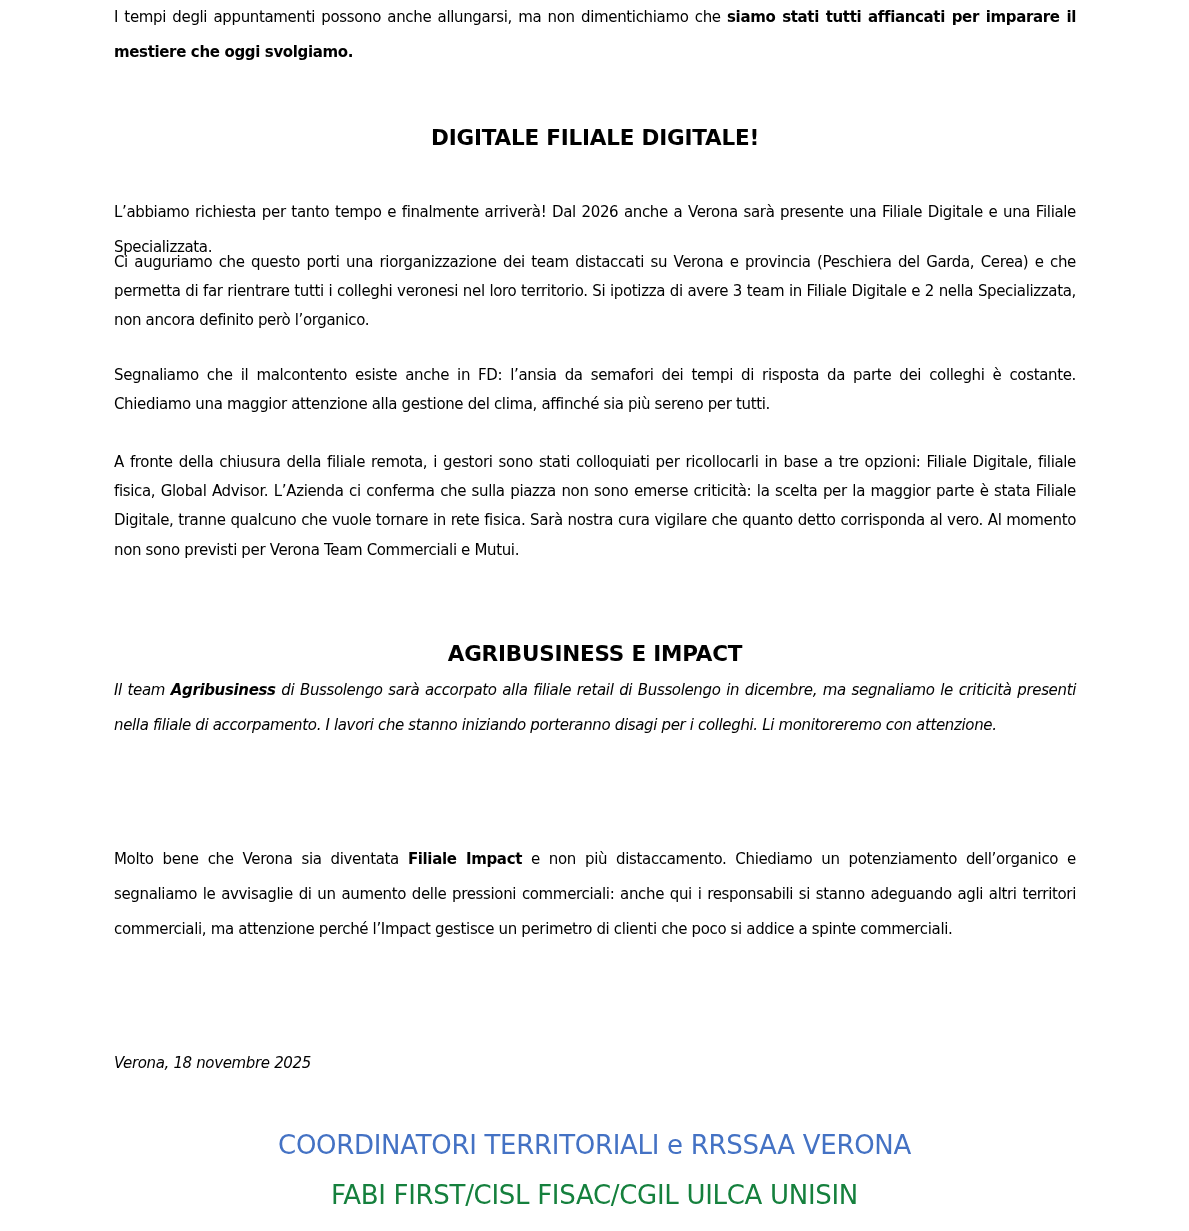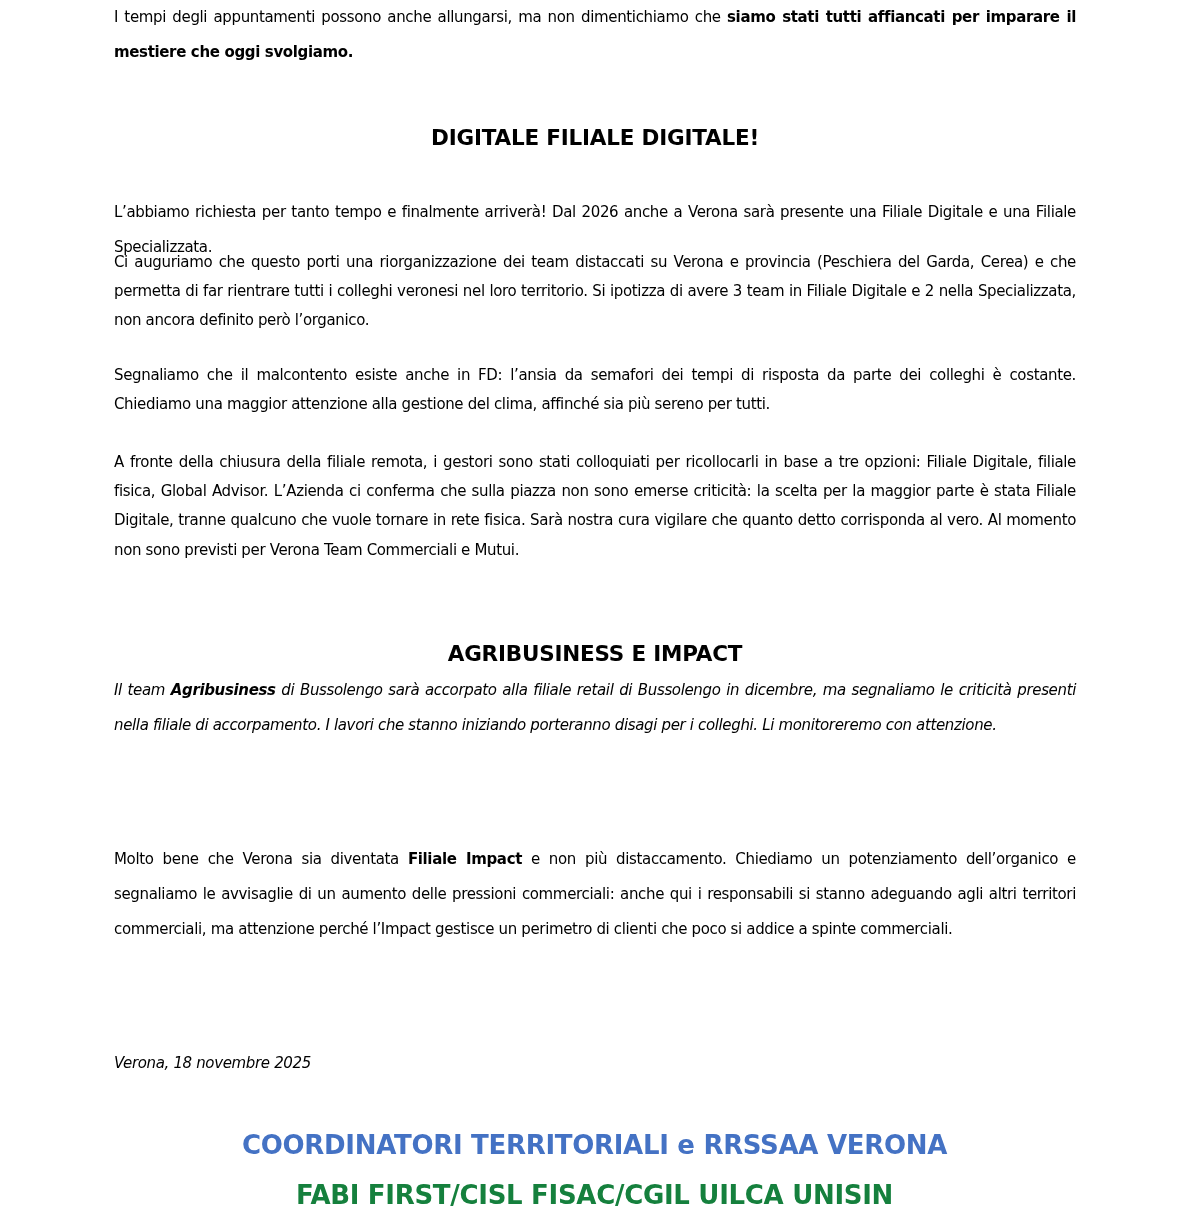--- a/index.html
+++ b/index.html
@@ -36,21 +36,21 @@
       text-align: center;
       margin: 0;
       letter-spacing: -0.2px;
     }
     b { font-weight: bold; }
     .sig {
       position: absolute;
       left: 0;
       width: 1189px;
       text-align: center;
-      font-weight: bold;
+      font-weight: normal;
       font-size: 26px;
       letter-spacing: -0.3px;
     }
     .abs { position: absolute; left: 0; width: 962px; }
   </style>
 </head>
 <body>
 
 <div class="page">
 

